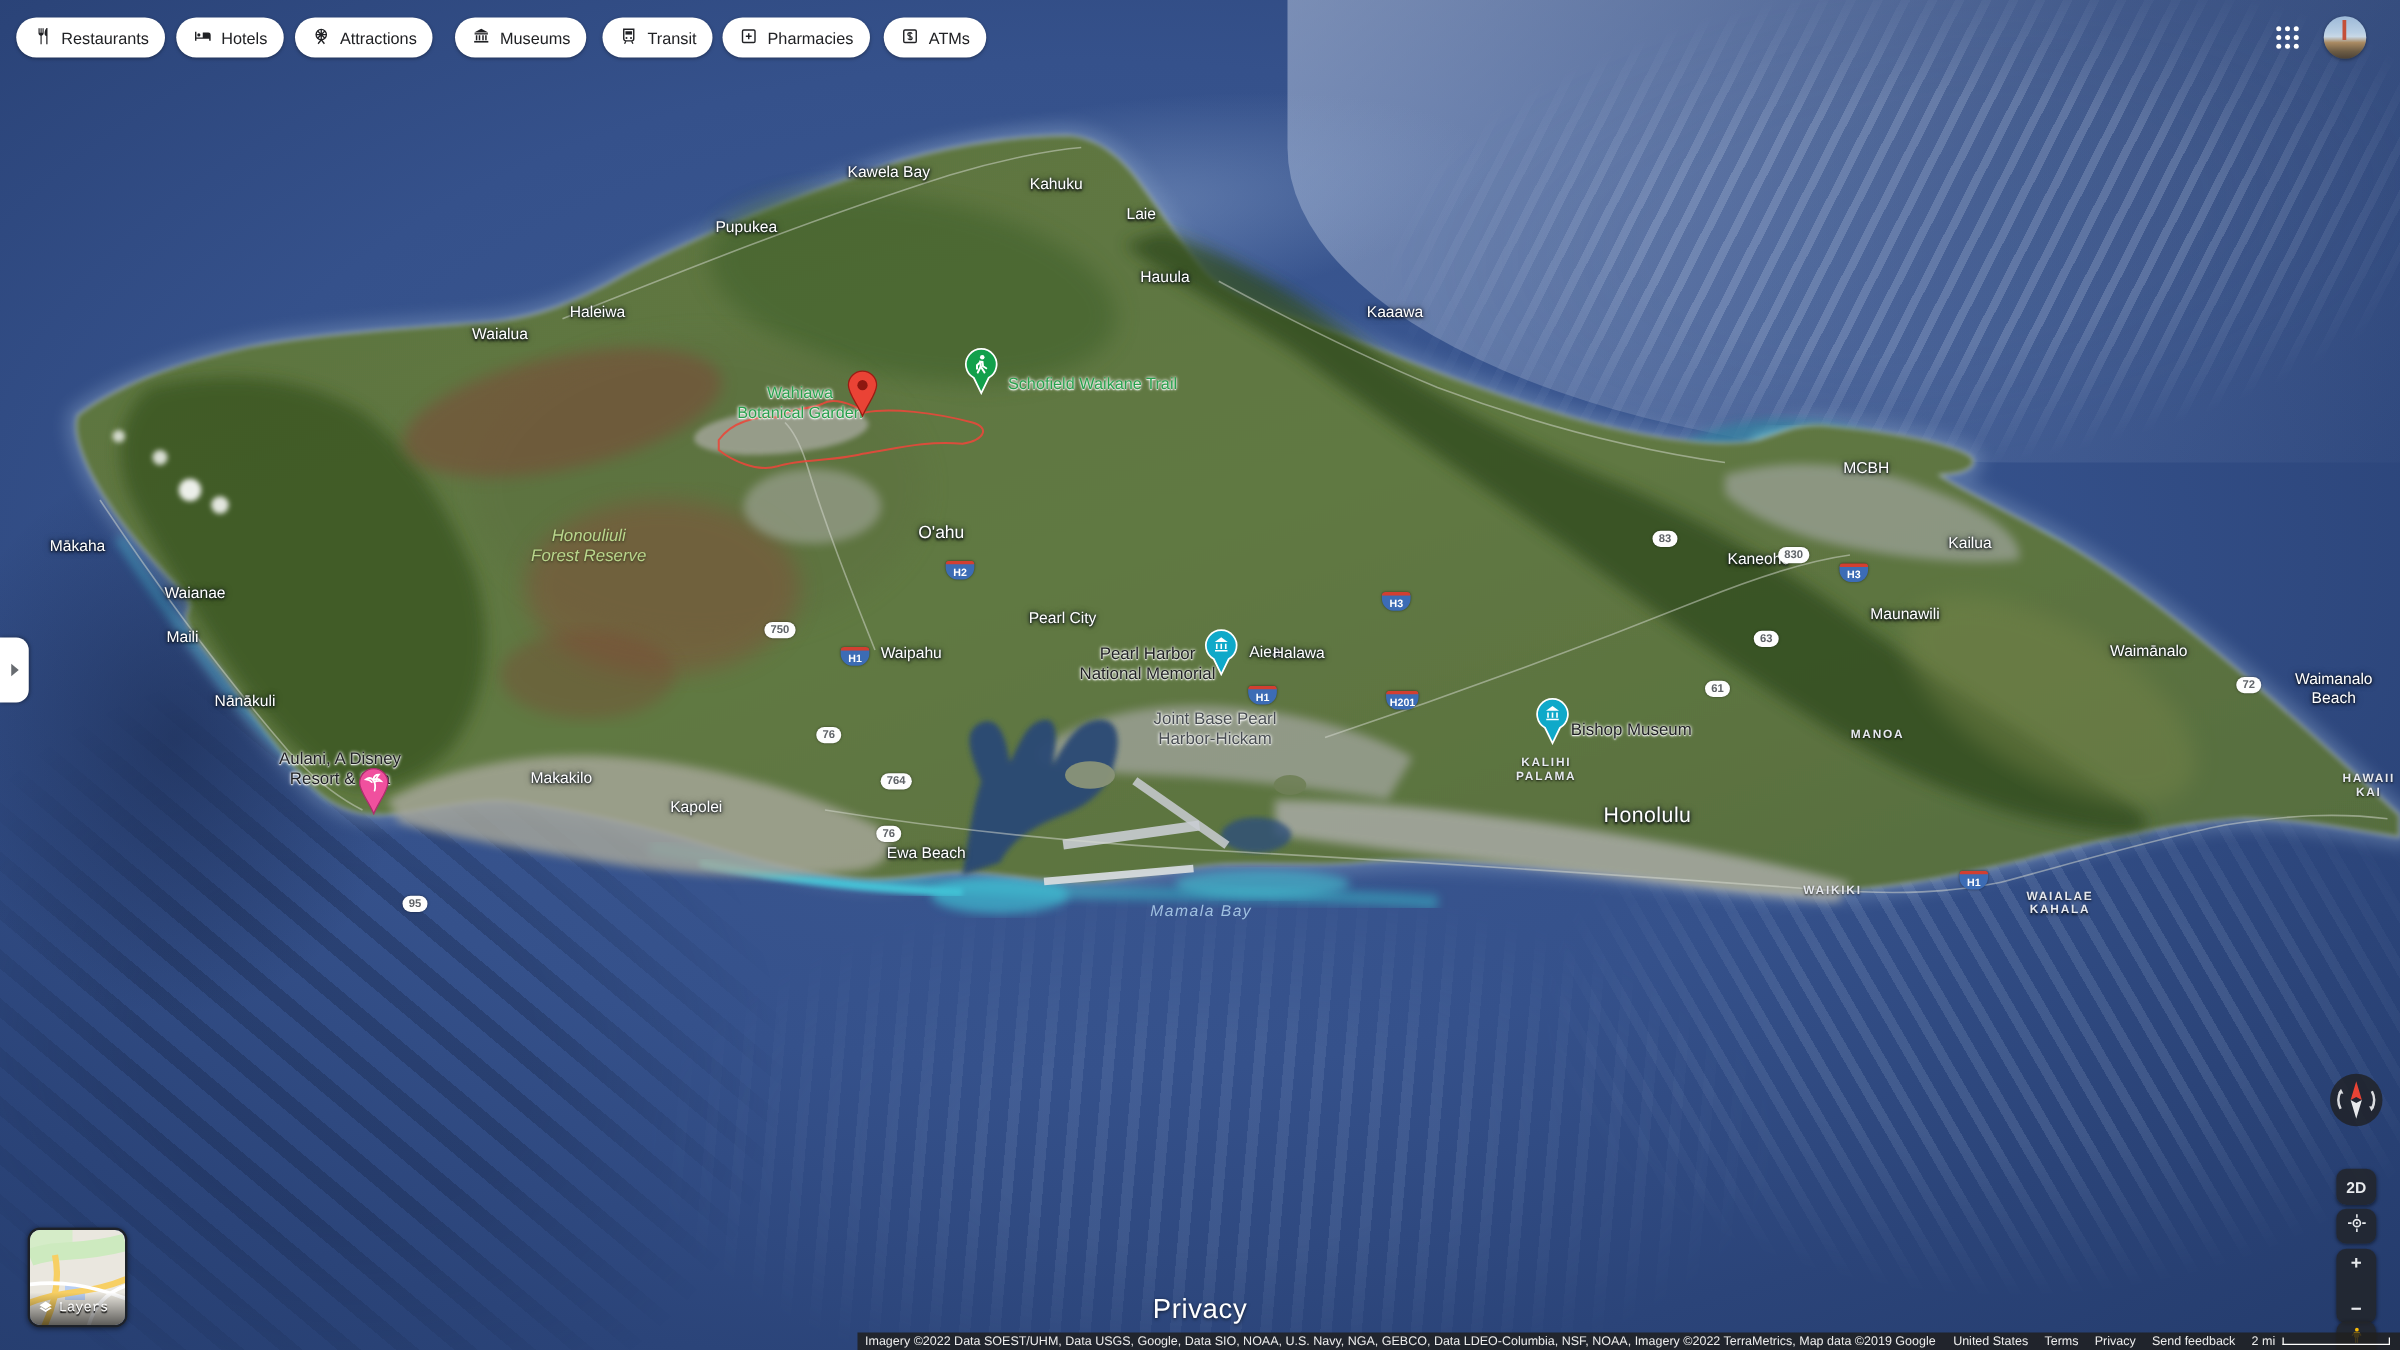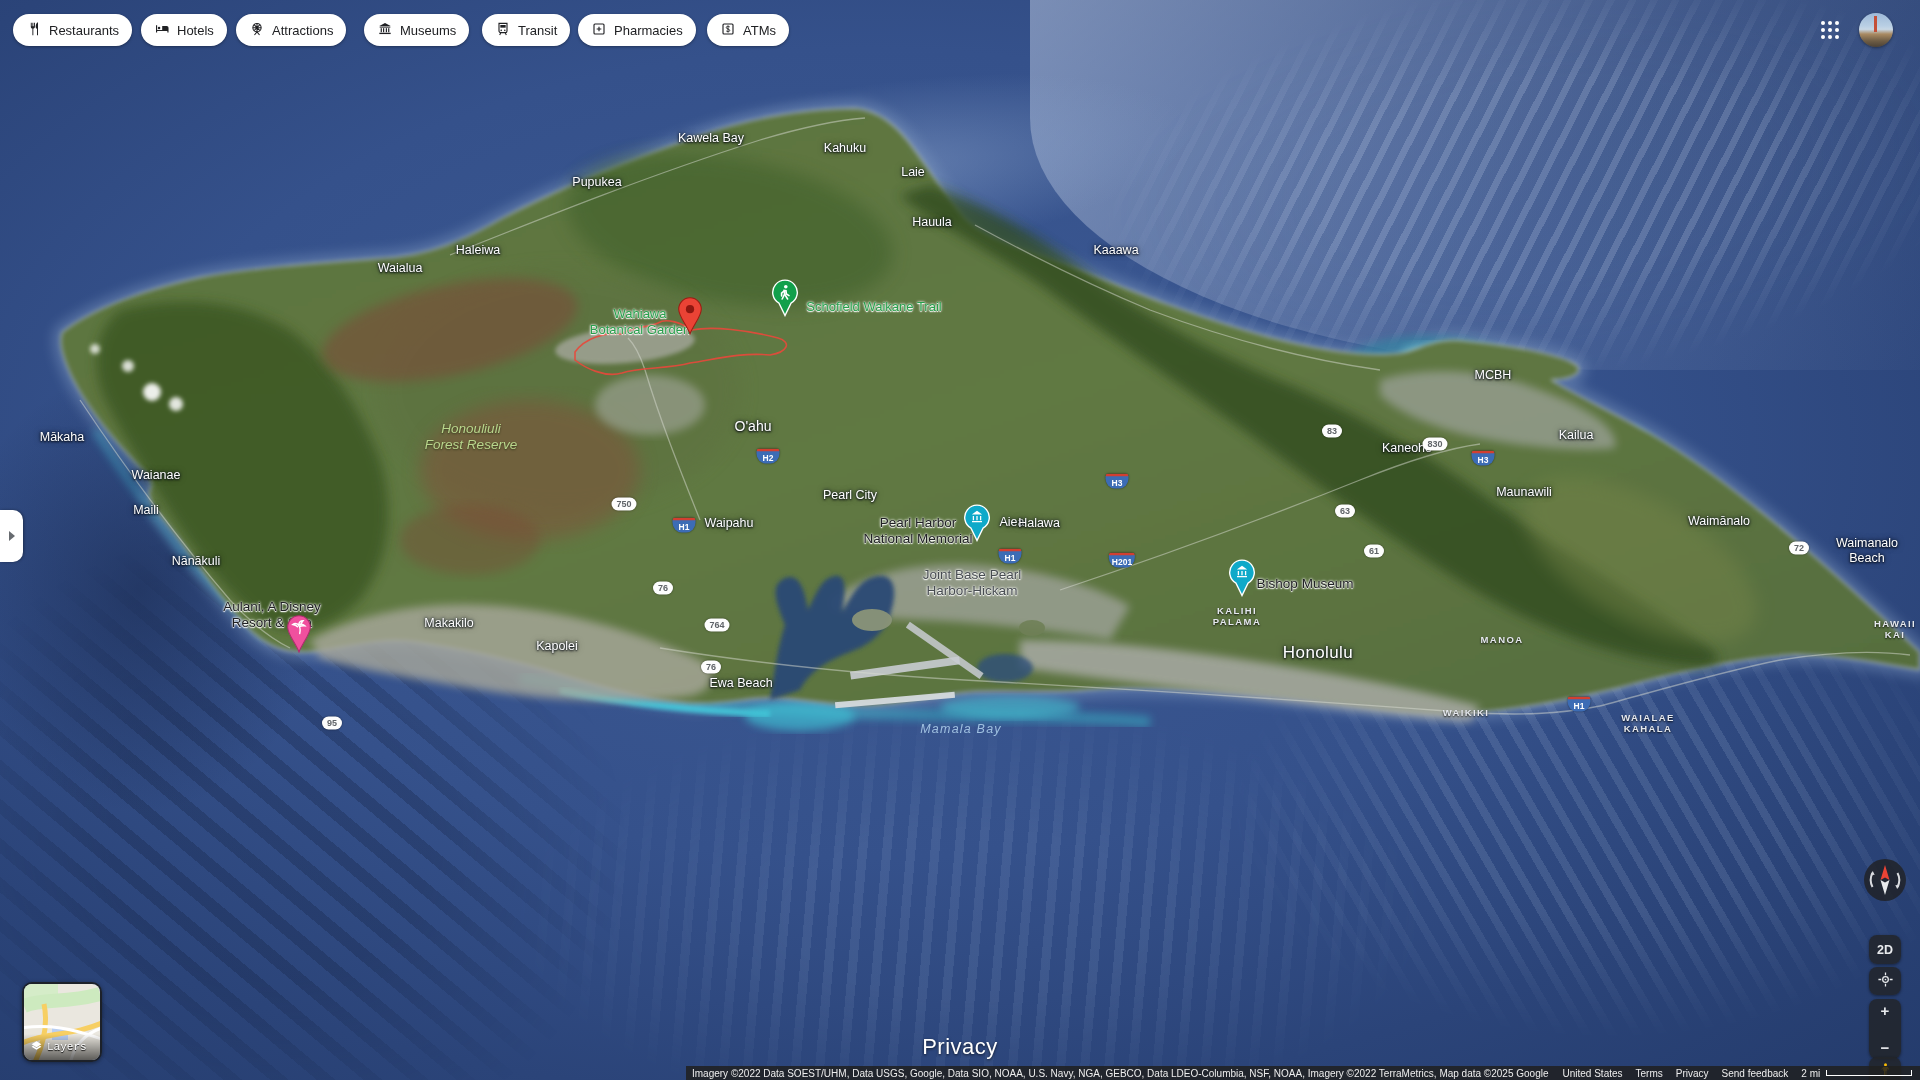--- a/index.html
+++ b/index.html
@@ -232,21 +232,21 @@
       <div class="lbl town" style="left: 1524px; top: 492px;">Maunawili</div>
       <div class="lbl town" style="left: 1719px; top: 521px;">Waimānalo</div>
       <div class="lbl town" style="left: 1867px; top: 551px;">Waimanalo
 Beach</div>
       <div class="lbl town xl" style="left: 1318px; top: 653px;">Honolulu</div>
     </div>
   <div class="layer">
 
   <div class="lbl area" style="left: 1237px; top: 616px;">KALIHI
 PALAMA</div>
-      <div class="lbl area" style="left: 1502px; top: 640px;">MANOA</div>
+      <div class="lbl area" style="left: 1502px; top: 588px;">MANOA</div>
       <div class="lbl area" style="left: 1466px; top: 713px;">WAIKIKI</div>
       <div class="lbl area" style="left: 1648px; top: 723px;">WAIALAE
 KAHALA</div>
       <div class="lbl area" style="left: 1895px; top: 629px;">HAWAII KAI</div>
     </div>
   <div class="layer">
 
   <div class="lbl reserve" style="left: 471px; top: 437px;">Honouliuli
 Forest Reserve</div>
     </div>
@@ -272,21 +272,21 @@
     </div>
   <div class="layer">
 
   <div class="rshield" style="left: 624px; top: 504px;">750</div>
       <div class="rshield" style="left: 663px; top: 588px;">76</div>
       <div class="rshield" style="left: 717px; top: 625px;">764</div>
       <div class="rshield" style="left: 711px; top: 667px;">76</div>
       <div class="rshield" style="left: 332px; top: 723px;">95</div>
       <div class="rshield" style="left: 1332px; top: 431px;">83</div>
       <div class="rshield" style="left: 1435px; top: 444px;">830</div>
-      <div class="rshield" style="left: 1345px; top: 511px;">63</div>
+      <div class="rshield" style="left: 1413px; top: 511px;">63</div>
       <div class="rshield" style="left: 1374px; top: 551px;">61</div>
       <div class="rshield" style="left: 1799px; top: 548px;">72</div>
     </div>
   <div class="layer">
 
   <div class="ishield" style="left: 768px; top: 456px;">H2</div>
       <div class="ishield" style="left: 684px; top: 525px;">H1</div>
       <div class="ishield" style="left: 1010px; top: 556px;">H1</div>
       <div class="ishield" style="left: 1122px; top: 560px;">H201</div>
       <div class="ishield" style="left: 1117px; top: 481px;">H3</div>
@@ -476,21 +476,21 @@
   </div>
   <div class="ctl ctl-peg">
     <span><svg viewBox="0 0 24 24" width="15" height="15" fill="#fbbc04">
           <circle cx="12" cy="4.4" r="2.4"></circle>
           <path d="M8.4 7.8h7.2l2.3 3.6-1.2 1-1.7-2.3-.2 3.9h-1.3v7.2h-1.5v-6.6h-.9v6.6H9.6V14h-1.3l-.2-3.9-1.7 2.3-1.2-1Z"></path>
         </svg></span>
   </div>
 
   <div class="glogo">Privacy</div>
   <div class="footer">
-    <span class="attr">Imagery ©2022 Data SOEST/UHM, Data USGS, Google, Data SIO, NOAA, U.S. Navy, NGA, GEBCO, Data LDEO-Columbia, NSF, NOAA, Imagery ©2022 TerraMetrics, Map data ©2025 Google</span>
+    <span class="attr">Imagery ©2022 Data SOEST/UHM, Data USGS, Google, Data SIO, NOAA, U.S. Navy, NGA, GEBCO, Data LDEO-Columbia, NSF, NOAA, Imagery ©2022 TerraMetrics, Map data ©2019 Google</span>
     <span class="flink">United States</span>
     <span class="flink">Terms</span>
     <span class="flink">Privacy</span>
     <span class="flink">Send feedback</span>
     <span class="scale-label">2 mi</span>
     <span class="scalebar"></span>
   </div>
 
 </div>
 

